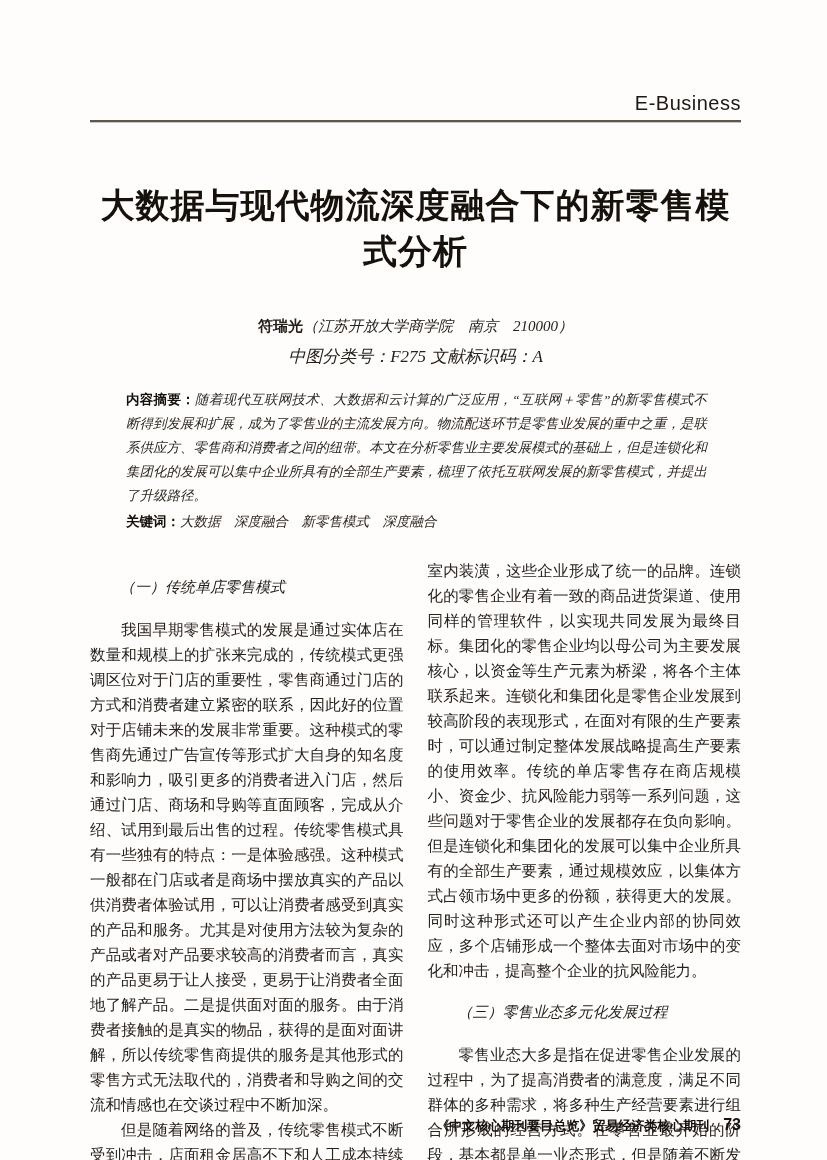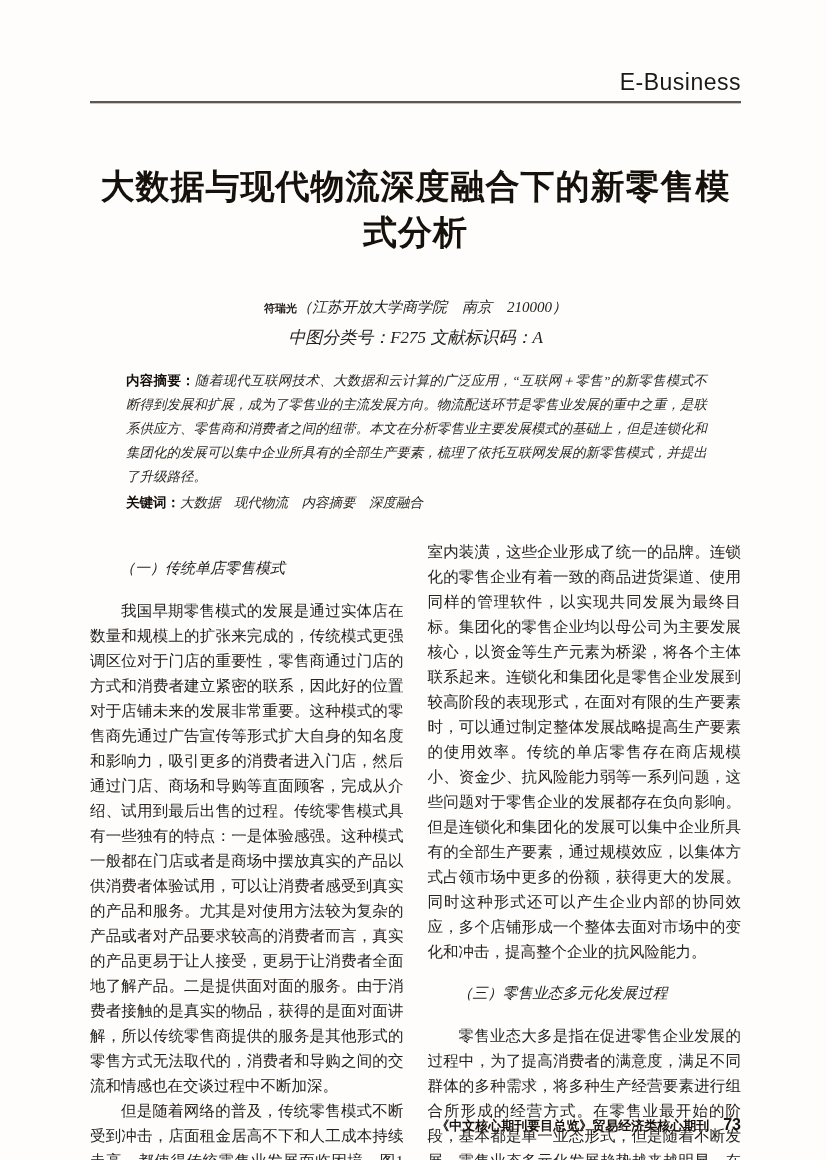--- a/index.html
+++ b/index.html
@@ -15,24 +15,24 @@
     font-family: "Liberation Serif", "DejaVu Serif", serif;
   }
   .content {
     position: absolute;
     left: 90px;
     right: 86px;
     top: 0;
   }
   
   .running-head {
-    padding-top: 69px;
+    padding-top: 92px;
     text-align: right;
     font-family: "Liberation Sans", "DejaVu Sans", sans-serif;
-    font-size: 23px;
+    font-size: 20px;
     letter-spacing: 0.5px;
     color: #1d1813;
   }
   .head-rule {
     margin-top: 5px;
     height: 0;
     border-top: 2px solid #5d5750;
     border-bottom: 1px solid #c9c4be;
   }
   
@@ -48,21 +48,21 @@
     margin-top: 42px;
     text-align: center;
     font-size: 15px;
     font-style: italic;
     color: #27211c;
   }
   .author-name {
     font-style: normal;
     font-weight: bold;
     font-family: "Liberation Sans", "DejaVu Sans", sans-serif;
-    font-size: 11px;
+    font-size: 15px;
   }
   .class-line {
     margin-top: 9px;
     text-align: center;
     font-size: 17px;
     font-style: italic;
     color: #27211c;
   }
   
   .abstract-block {
@@ -147,21 +147,21 @@
     <div class="class-line">
       <span>中图分类号：</span><span>F275</span>
       <span>文献标识码：</span><span>A</span>
     </div>
 
     <div class="abstract-block">
       <div>
         <span class="abstract-label">内容摘要：</span><span class="abstract-text">随着现代互联网技术、大数据和云计算的广泛应用，“互联网＋零售”的新零售模式不断得到发展和扩展，成为了零售业的主流发展方向。物流配送环节是零售业发展的重中之重，是联系供应方、零售商和消费者之间的纽带。本文在分析零售业主要发展模式的基础上，但是连锁化和集团化的发展可以集中企业所具有的全部生产要素，梳理了依托互联网发展的新零售模式，并提出了升级路径。</span>
       </div>
       <div class="keywords-line">
-        <span class="keywords-label">关键词：</span><span class="keywords-text">大数据　现代物流　内容摘要　深度融合</span>
+        <span class="keywords-label">关键词：</span><span class="keywords-text">大数据　深度融合　新零售模式　深度融合</span>
       </div>
     </div>
 
     <div class="columns">
       <div class="col">
         <p class="sub-heading">（一）传统单店零售模式</p>
         <p class="para">我国早期零售模式的发展是通过实体店在数量和规模上的扩张来完成的，传统模式更强调区位对于门店的重要性，零售商通过门店的方式和消费者建立紧密的联系，因此好的位置对于店铺未来的发展非常重要。这种模式的零售商先通过广告宣传等形式扩大自身的知名度和影响力，吸引更多的消费者进入门店，然后通过门店、商场和导购等直面顾客，完成从介绍、试用到最后出售的过程。传统零售模式具有一些独有的特点：一是体验感强。这种模式一般都在门店或者是商场中摆放真实的产品以供消费者体验试用，可以让消费者感受到真实的产品和服务。尤其是对使用方法较为复杂的产品或者对产品要求较高的消费者而言，真实的产品更易于让人接受，更易于让消费者全面地了解产品。二是提供面对面的服务。由于消费者接触的是真实的物品，获得的是面对面讲解，所以传统零售商提供的服务是其他形式的零售方式无法取代的，消费者和导购之间的交流和情感也在交谈过程中不断加深。</p>
         <p class="para">但是随着网络的普及，传统零售模式不断受到冲击，店面租金居高不下和人工成本持续走高，都使得传统零售业发展面临困境。图1反应的是我国近年来社会消费品的零售总额。从图1可以看出，我国社会消费品零售总额在2013年之后增长趋势放缓，增长比例逐年下滑，电商平台对于传统零售模式的冲击已经显而易见了。</p>
 
       </div>

